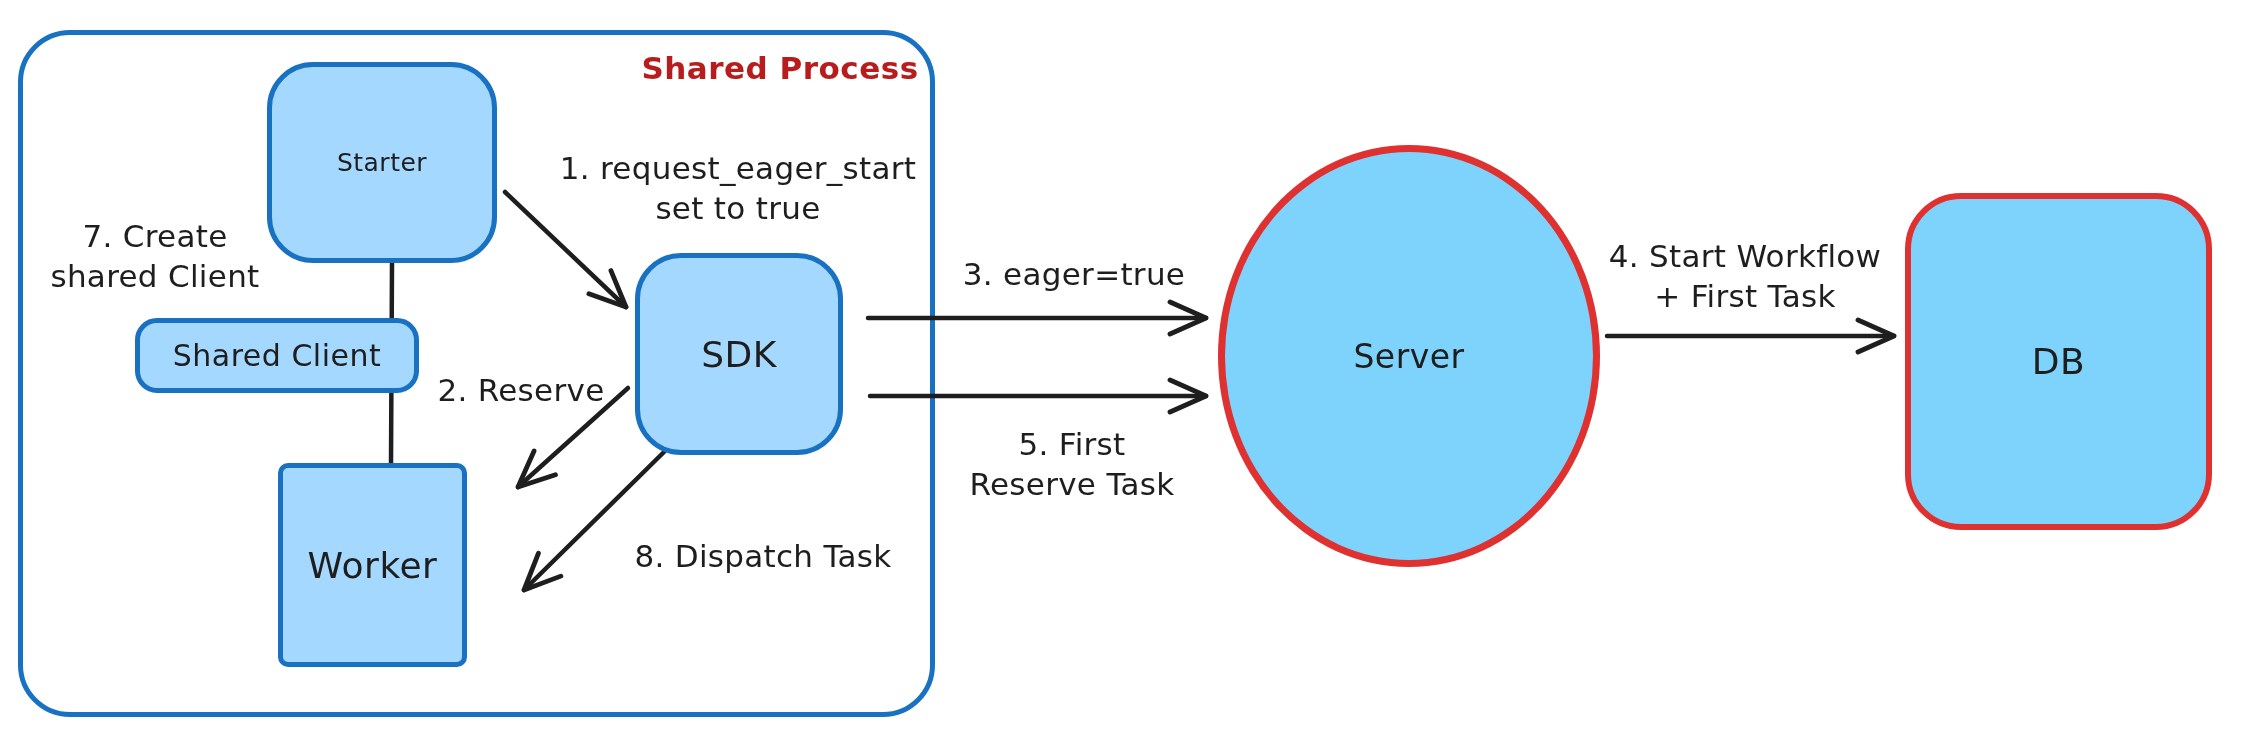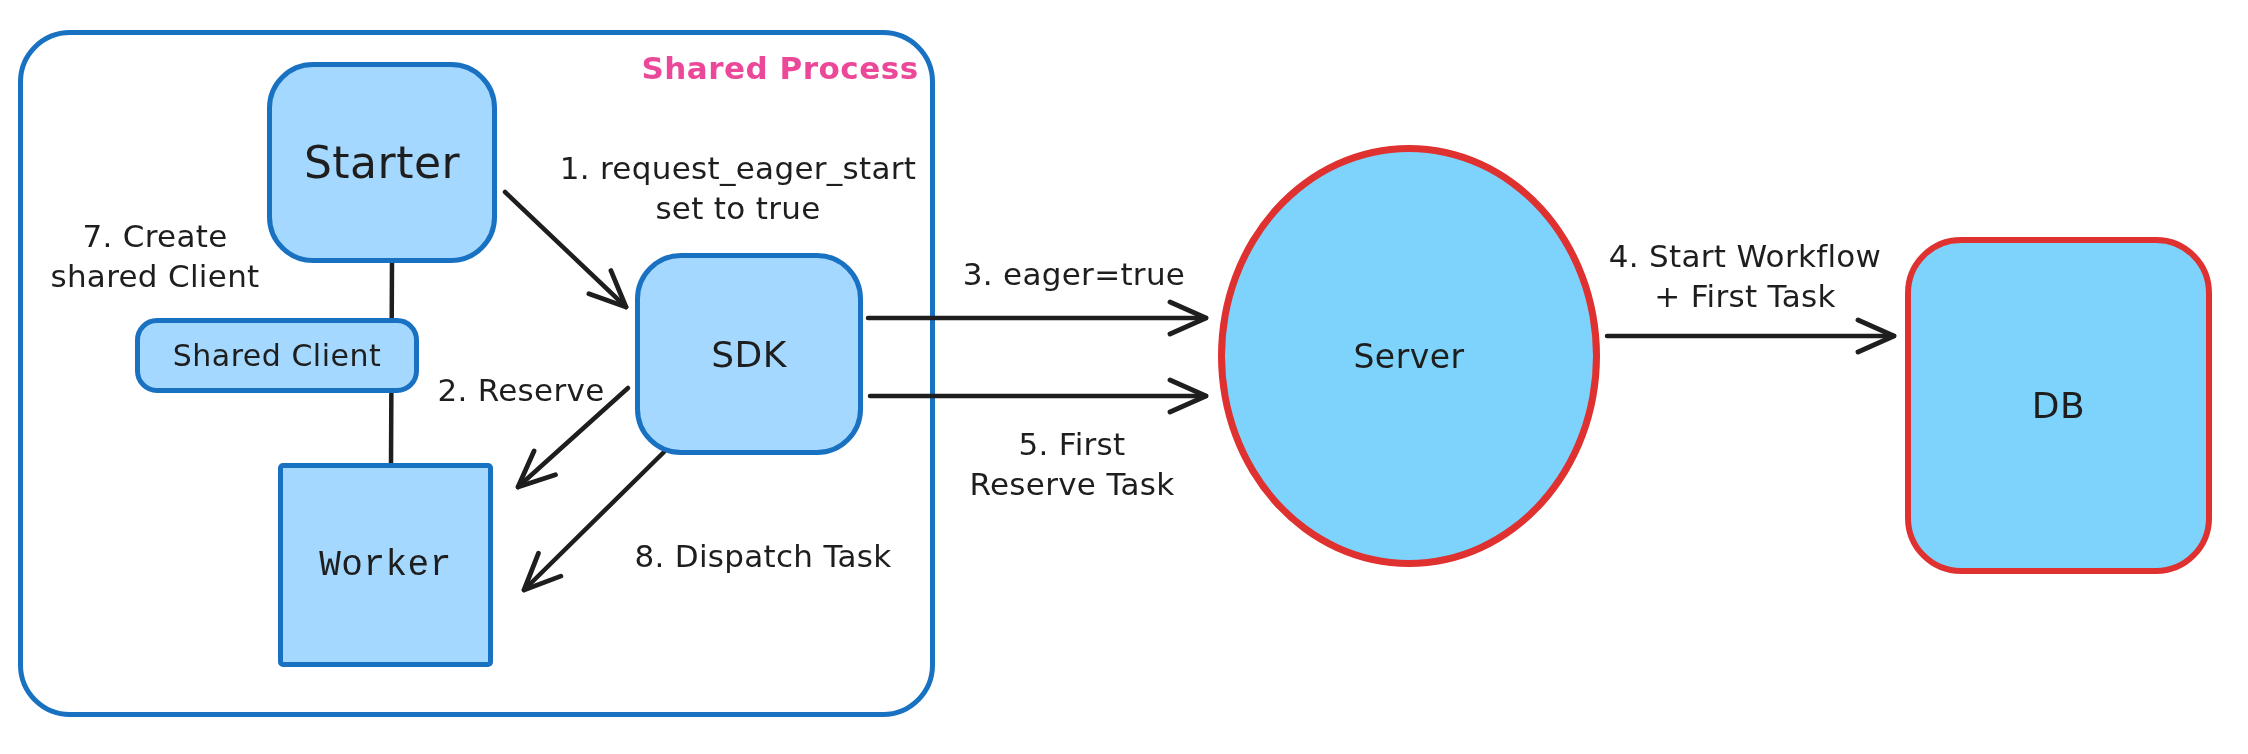--- a/index.html
+++ b/index.html
@@ -19,21 +19,21 @@
     left: 18px; top: 30px;
     width: 917px; height: 687px;
     border: 5px solid #1971c2;
     border-radius: 52px;
     background: transparent;
     box-sizing: border-box;
   }
   .process-label {
     left: 640px; top: 50px; width: 280px;
     text-align: center;
-    color: #ec4899;
+    color: #b91c1c;
     font-size: 31px;
     font-weight: 600;
     letter-spacing: 0.5px;
   }
 
   
   svg.connectors {
     left: 0; top: 0;
     width: 2248px; height: 754px;
     pointer-events: none;
@@ -43,26 +43,26 @@
   
   .node {
     display: flex; align-items: center; justify-content: center;
     box-sizing: border-box;
     text-align: center;
     letter-spacing: 0.5px;
   }
   .node-blue { background: #a5d8ff; border: 5px solid #1971c2; }
   .node-red  { background: #7dd3fc; border: 6px solid #e03131; }
 
-  .node-starter { left: 267px; top: 62px;  width: 230px; height: 201px; border-radius: 46px; font-size: 44px; }
+  .node-starter { left: 267px; top: 62px;  width: 230px; height: 201px; border-radius: 46px; font-size: 25px; }
   .node-shared-client { left: 135px; top: 318px; width: 284px; height: 75px; border-radius: 22px; font-size: 30px; }
-  .node-worker  { left: 278px; top: 463px; width: 215px; height: 204px; border-radius: 5px; font-size: 36px; font-family: Liberation Mono, monospace; }
-  .node-sdk     { left: 635px; top: 253px; width: 228px; height: 202px; border-radius: 46px; font-size: 36px; }
+  .node-worker  { left: 278px; top: 463px; width: 189px; height: 204px; border-radius: 10px; font-size: 36px; }
+  .node-sdk     { left: 635px; top: 253px; width: 208px; height: 202px; border-radius: 46px; font-size: 36px; }
   .node-server  { left: 1218px; top: 145px; width: 382px; height: 422px; border-radius: 50%; border-width: 7px; font-size: 33px; }
-  .node-db      { left: 1905px; top: 193px; width: 307px; height: 337px; border-radius: 56px; font-size: 36px; margin-top: 44px; }
+  .node-db      { left: 1905px; top: 193px; width: 307px; height: 337px; border-radius: 56px; font-size: 36px; }
 
   
   .note {
     text-align: center;
     font-size: 31px;
     line-height: 1.3;
     letter-spacing: 0.3px;
     white-space: nowrap;
   }
   .note-create   { left: 25px;   top: 216px; width: 260px; }

